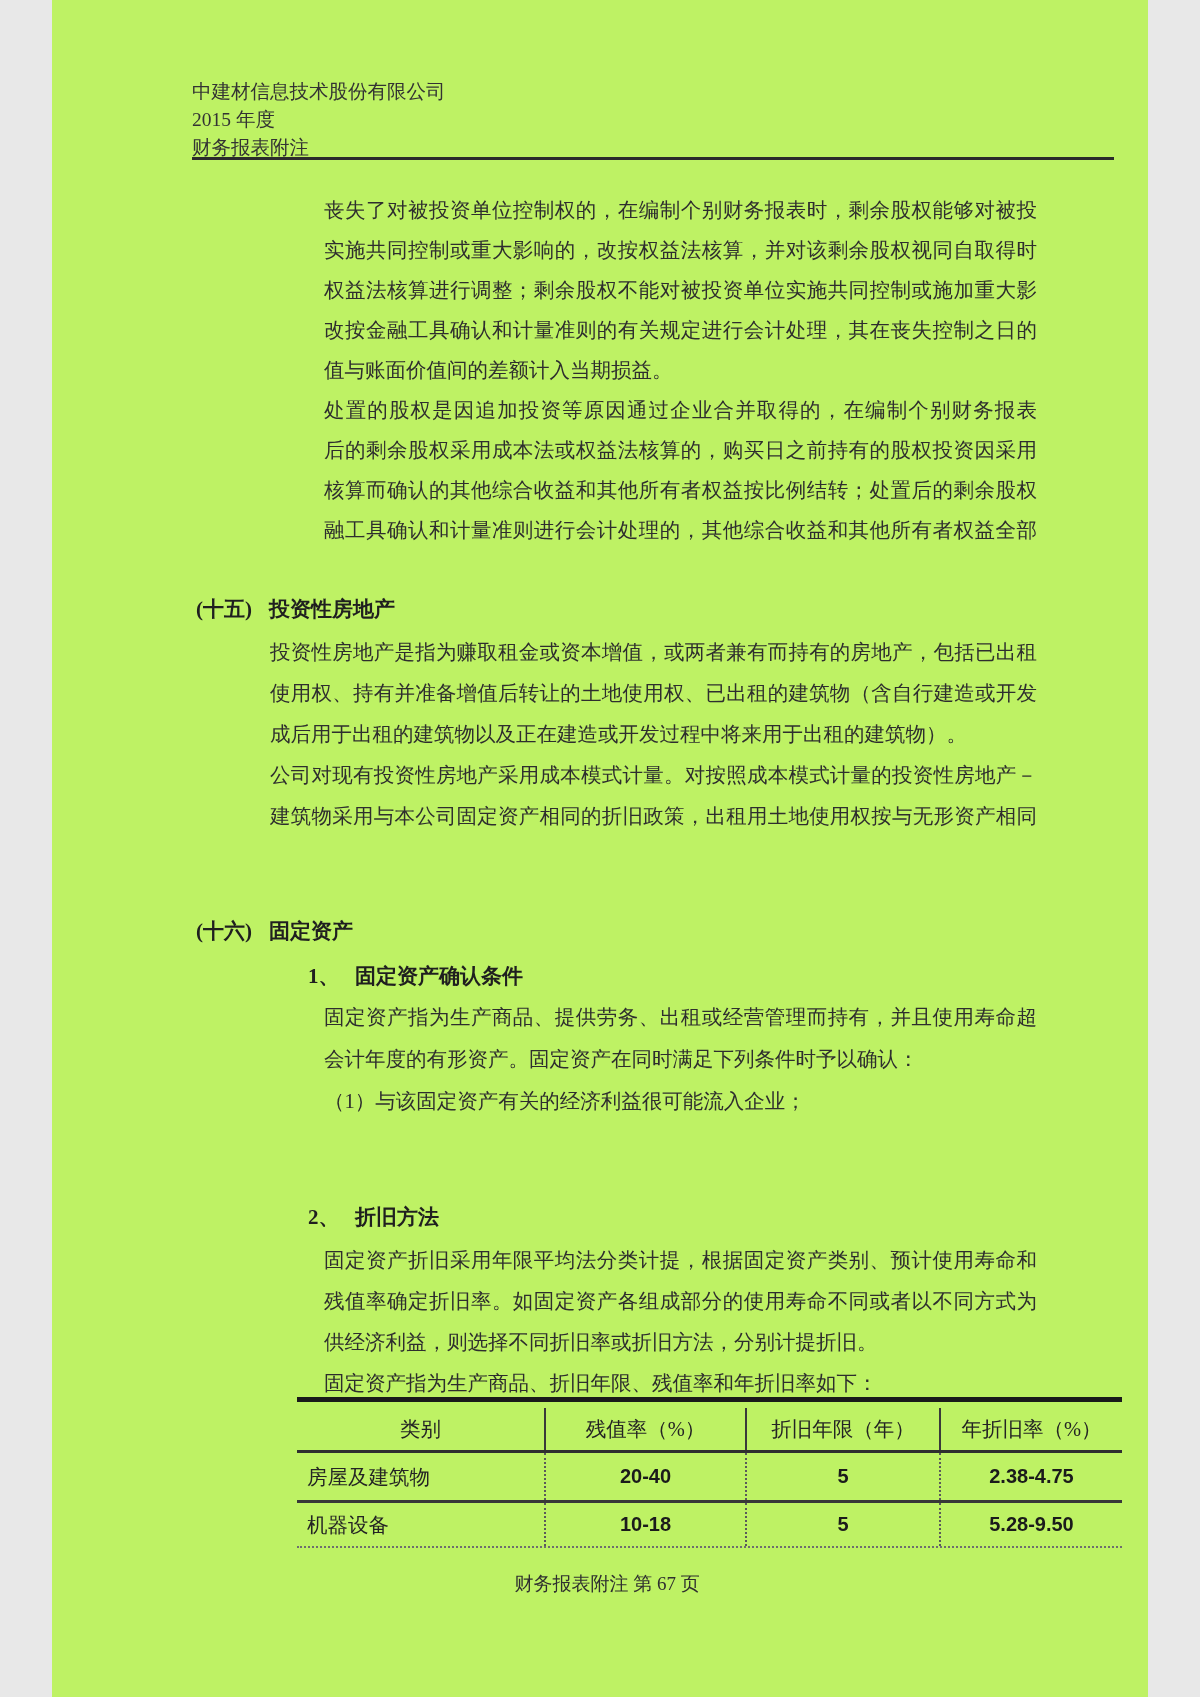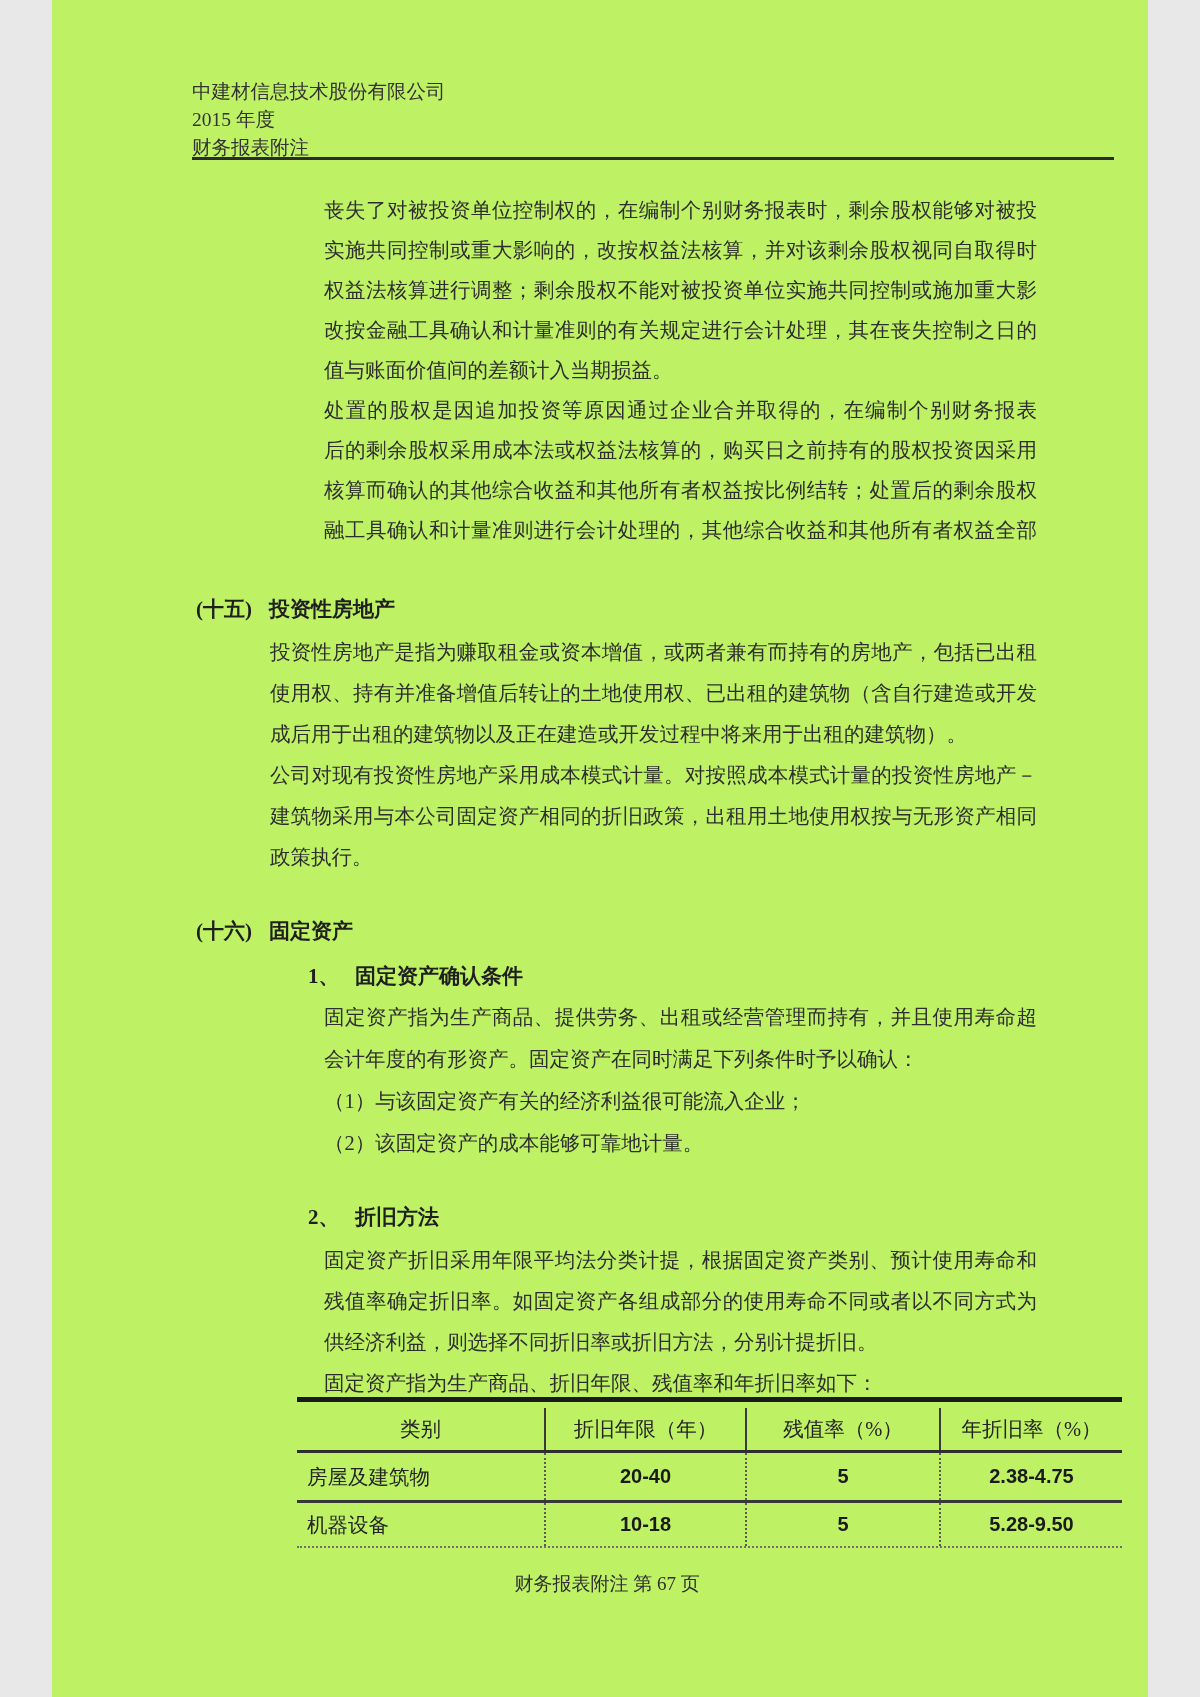--- a/index.html
+++ b/index.html
@@ -75,58 +75,56 @@
     <span class="sec-label">(十五)</span>
     <span class="sec-title">投资性房地产</span>
   </div>
 
   <div class="pblock s15-body">
     <div class="ln">投资性房地产是指为赚取租金或资本增值，或两者兼有而持有的房地产，包括已出租的土地</div>
     <div class="ln">使用权、持有并准备增值后转让的土地使用权、已出租的建筑物（含自行建造或开发活动完</div>
     <div class="ln short">成后用于出租的建筑物以及正在建造或开发过程中将来用于出租的建筑物）。</div>
     <div class="ln">公司对现有投资性房地产采用成本模式计量。对按照成本模式计量的投资性房地产－出租用</div>
     <div class="ln">建筑物采用与本公司固定资产相同的折旧政策，出租用土地使用权按与无形资产相同的摊销</div>
-    <div class="ln short">政策执行。</div>
   </div>
 
   <div class="sec-heading sec16">
     <span class="sec-label">(十六)</span>
     <span class="sec-title">固定资产</span>
   </div>
 
   <div class="sub-heading sub1h">
     <span class="sub-num">1、</span>
     <span class="sub-title">固定资产确认条件</span>
   </div>
 
   <div class="pblock sub1-body">
     <div class="ln">固定资产指为生产商品、提供劳务、出租或经营管理而持有，并且使用寿命超过一个</div>
     <div class="ln short">会计年度的有形资产。固定资产在同时满足下列条件时予以确认：</div>
     <div class="ln short">（1）与该固定资产有关的经济利益很可能流入企业；</div>
-    <div class="ln short">（2）该固定资产的成本能够可靠地计量。</div>
   </div>
 
   <div class="sub-heading sub2h">
     <span class="sub-num">2、</span>
     <span class="sub-title">折旧方法</span>
   </div>
 
   <div class="pblock sub2-body">
     <div class="ln">固定资产折旧采用年限平均法分类计提，根据固定资产类别、预计使用寿命和预计净</div>
     <div class="ln">残值率确定折旧率。如固定资产各组成部分的使用寿命不同或者以不同方式为企业提</div>
     <div class="ln short">供经济利益，则选择不同折旧率或折旧方法，分别计提折旧。</div>
   </div>
 
   <div class="table-intro">固定资产指为生产商品、折旧年限、残值率和年折旧率如下：</div>
 
   <div class="dep-table">
     <div class="trow thead">
       <div>类别</div>
+      <div>残值率（%）</div>
       <div>折旧年限（年）</div>
-      <div>残值率（%）</div>
       <div>年折旧率（%）</div>
     </div>
     <div class="trow r1">
       <div class="cat-cell">房屋及建筑物</div>
       <div class="num-cell">20-40</div>
       <div class="num-cell">5</div>
       <div class="num-cell">2.38-4.75</div>
     </div>
     <div class="trow r2">
       <div class="cat-cell">机器设备</div>

